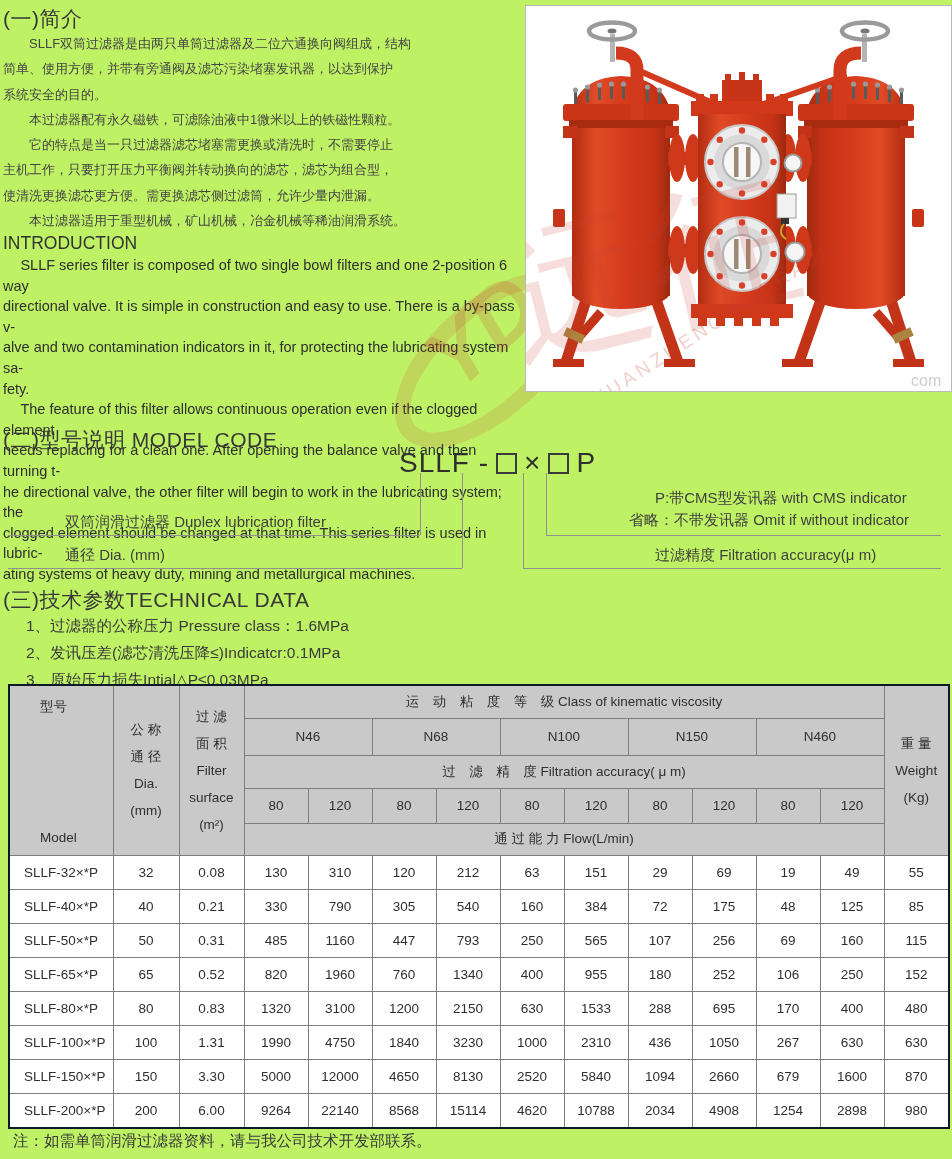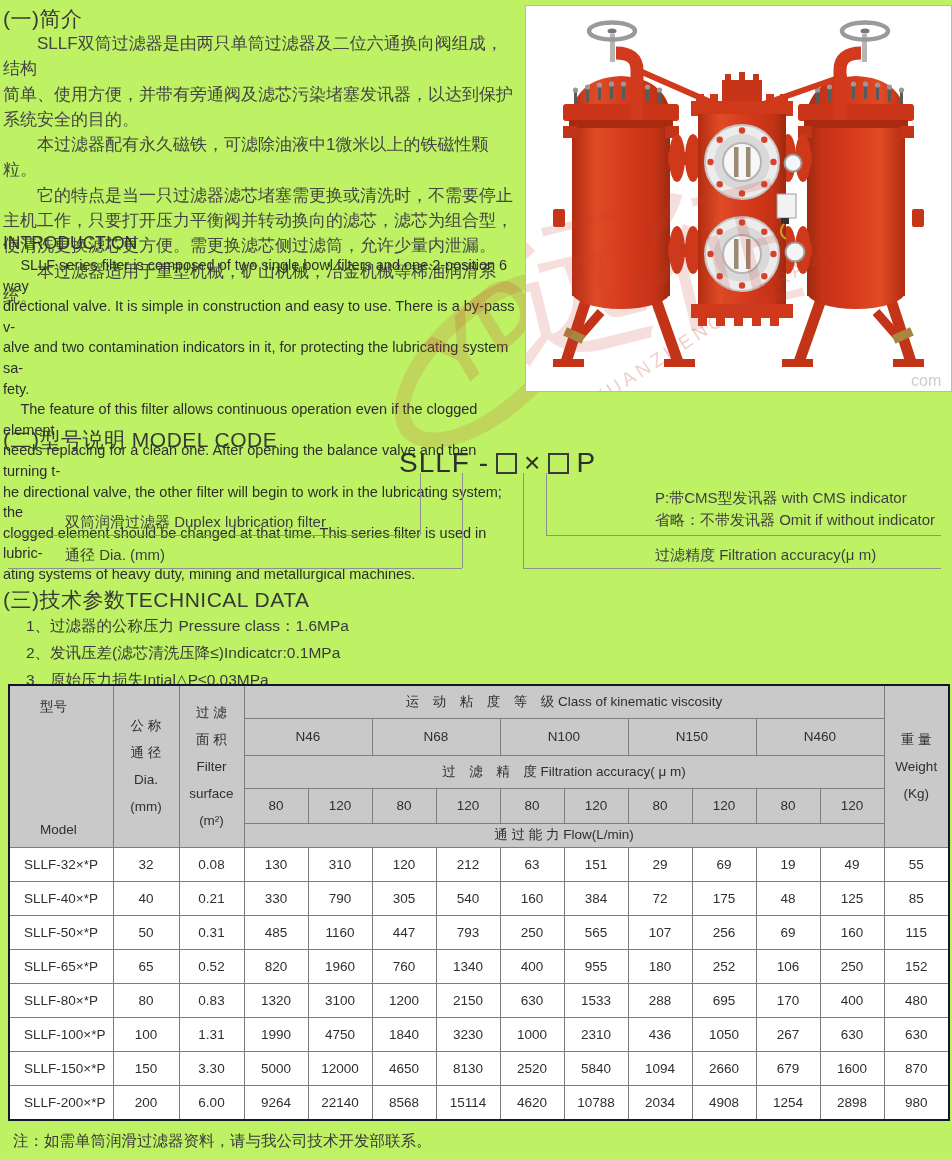--- a/index.html
+++ b/index.html
@@ -2,21 +2,21 @@
 <html><head>
 <meta charset="utf-8">
 <style>
   html,body{margin:0;padding:0;background:#fff;}
   .page{position:relative;width:952px;height:1159px;background:#bef264;overflow:hidden;
         font-family:"Liberation Sans","DejaVu Sans",sans-serif;color:#3c3c3c;padding-left:36px;}
   
   .sec-title{position:absolute;left:3px;font-size:21px;letter-spacing:0.5px;color:#383838;}
   
   .cn-body{position:absolute;left:3px;top:31px;width:514px;}
-  .cn-body p{margin:0;font-size:17px;line-height:25.3px;white-space:pre-line;text-indent:2em;color:#444;}
+  .cn-body p{margin:0;font-size:13px;line-height:25.3px;white-space:pre-line;text-indent:2em;color:#444;}
   
   .en-title{position:absolute;left:3px;top:233px;font-size:17.5px;font-weight:400;color:#333;}
   .en-body{position:absolute;left:3px;top:255px;width:514px;}
   .en-body p{margin:0;font-size:14.5px;line-height:20.6px;white-space:pre-line;text-indent:1.2em;color:#2e2e2e;}
   
   .photo{position:absolute;left:525px;top:5px;width:425px;height:385px;border:1px solid #b9b9b9;background:#fff;}
   
   .code-line{position:absolute;left:399px;top:447px;font-size:28px;color:#2f2f2f;letter-spacing:1px;white-space:nowrap;}
   .mbox{display:inline-block;width:17px;height:17px;border:2px solid #3a3a3a;margin:0 7px;vertical-align:-2px;}
   .vline{position:absolute;width:0;border-left:1px solid #909090;}
@@ -26,21 +26,21 @@
   .tech-items{position:absolute;left:14px;top:612px;margin-left:12px;}
   .tech-items div{font-size:15.5px;line-height:27px;color:#3a3a3a;}
   
   .spec-table{position:absolute;left:8px;top:684px;border-collapse:collapse;table-layout:fixed;
               border:2px solid #0f172a;}
   .spec-table th,.spec-table td{border:1px solid #7d7d7d;font-weight:normal;font-size:13.5px;
               text-align:center;vertical-align:middle;color:#2f2f2f;padding:0;}
   .spec-table th{background:#c9c9c9;}
   .spec-table td{background:#fff;height:33px;}
   .pre{white-space:pre-line;line-height:27px;}
-  .hr1{height:33px}.hr2{height:37px}.hr3{height:33px}.hr4{height:35px}.hr5{height:24px}
+  .hr1{height:33px}.hr2{height:37px}.hr3{height:33px}.hr4{height:35px}.hr5{height:32px}
   .model-h{position:relative;}
   .model-h .topl{position:absolute;top:12px;left:30px;}
   .model-h .botl{position:absolute;bottom:10px;left:30px;}
   .spec-table td.model-col{text-align:left;padding-left:14px;}
   
   .note{position:absolute;left:13px;top:1131px;font-size:15.5px;color:#3a3a3a;}
   
   .wm-mid{position:absolute;left:388px;top:240px;width:200px;height:210px;pointer-events:none;}
   .wm-ellipse{position:absolute;left:-14px;top:62px;width:196px;height:84px;border:16px solid rgba(198,64,50,.16);
               border-radius:50%;transform:rotate(-42deg);}
@@ -248,21 +248,21 @@
   <div class="vline" style="left:462px;top:473px;height:95px;"></div>
   <div class="hline" style="left:8px;top:568px;width:454px;"></div>
   <div class="vline" style="left:523px;top:473px;height:95px;"></div>
   <div class="hline" style="left:523px;top:568px;width:418px;"></div>
   <div class="vline" style="left:546px;top:473px;height:62px;"></div>
   <div class="hline" style="left:546px;top:535px;width:395px;"></div>
 
   <div class="mc-label" style="left:65px;top:513px;">双筒润滑过滤器 Duplex lubrication filter</div>
   <div class="mc-label" style="left:65px;top:546px;">通径 Dia. (mm)</div>
   <div class="mc-label" style="left:655px;top:489px;">P:带CMS型发讯器 with CMS indicator</div>
-  <div class="mc-label" style="left:655px;top:511px;">省略：不带发讯器 Omit if without indicator</div>
+  <div class="mc-label" style="left:629px;top:511px;">省略：不带发讯器 Omit if without indicator</div>
   <div class="mc-label" style="left:655px;top:546px;">过滤精度 Filtration accuracy(μ m)</div>
 
   <div class="sec-title" style="top:586px;">(三)技术参数TECHNICAL DATA</div>
   <div class="tech-items">
     <div>1、过滤器的公称压力 Pressure class：1.6MPa</div>
     <div>2、发讯压差(滤芯清洗压降≤)Indicatcr:0.1MPa</div>
     <div>3、原始压力损失Intial△P≤0.03MPa</div>
   </div>
 
   <table class="spec-table">

